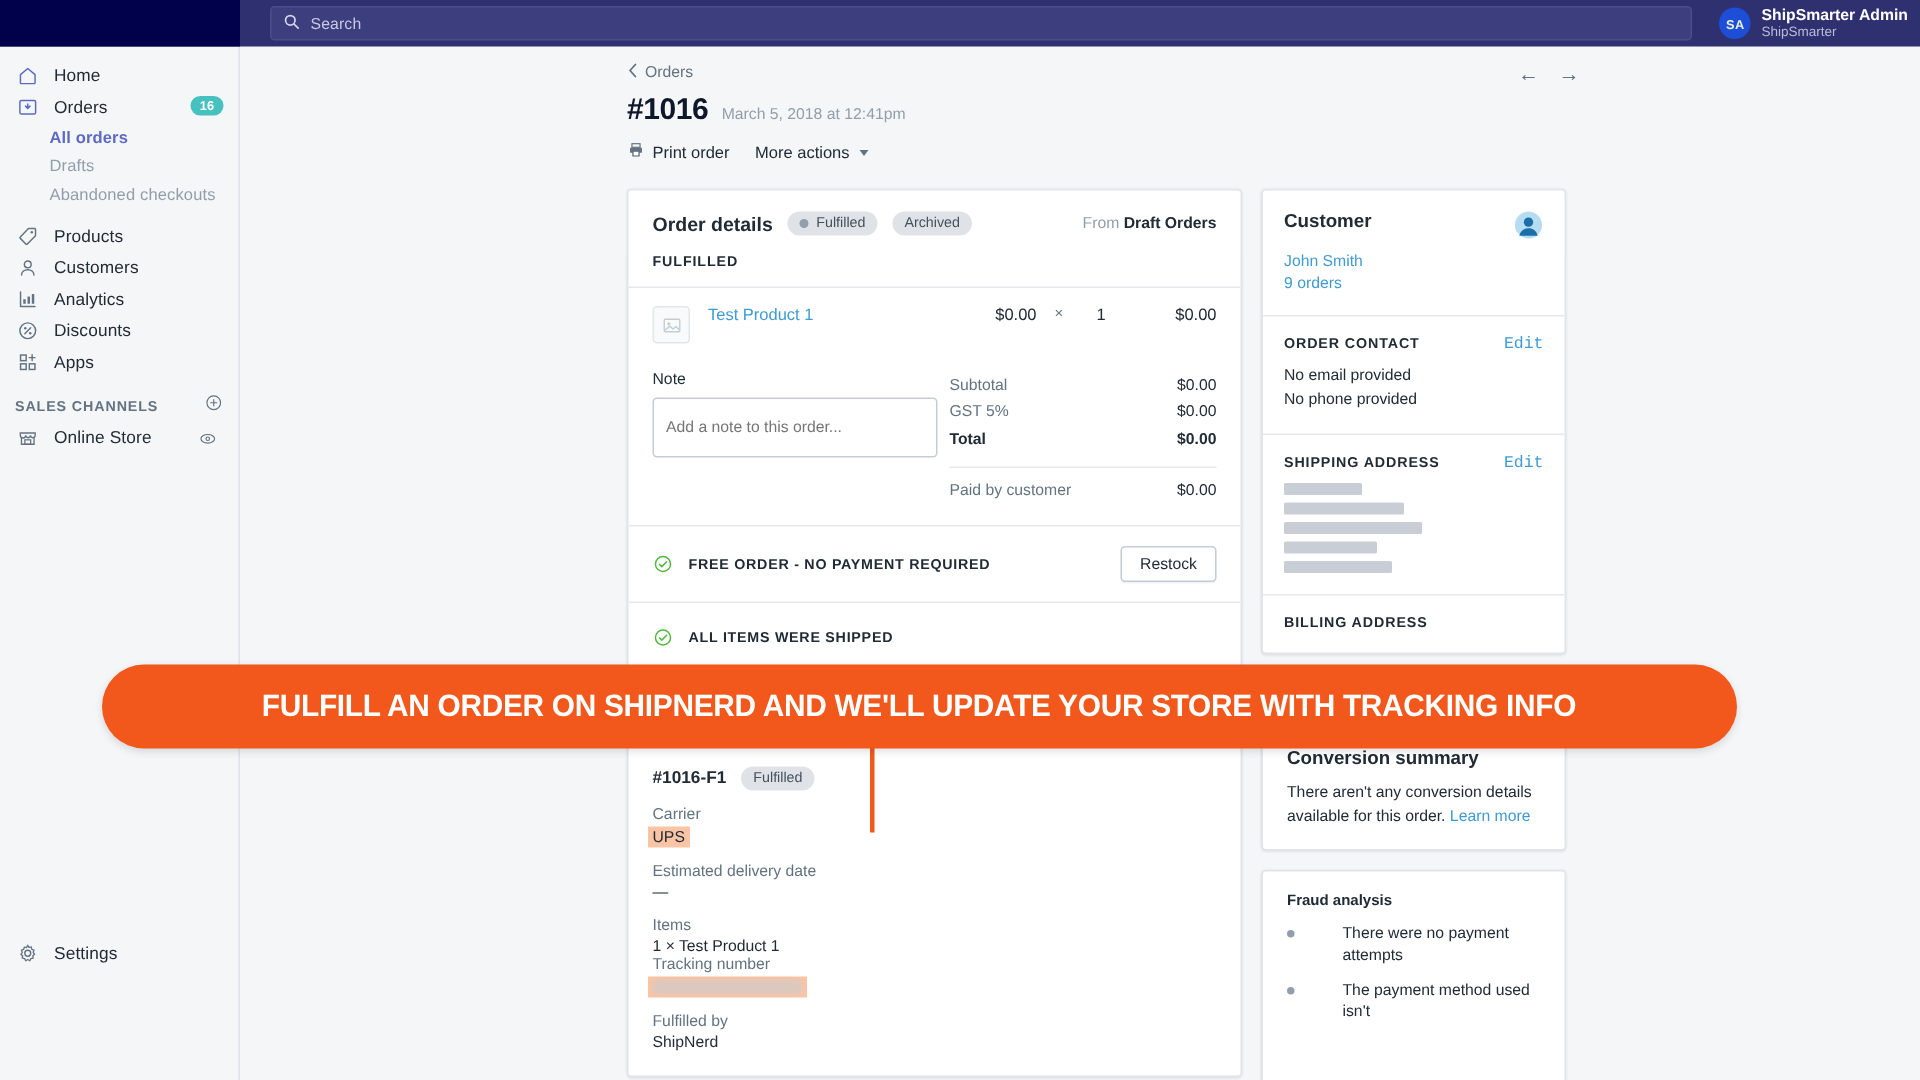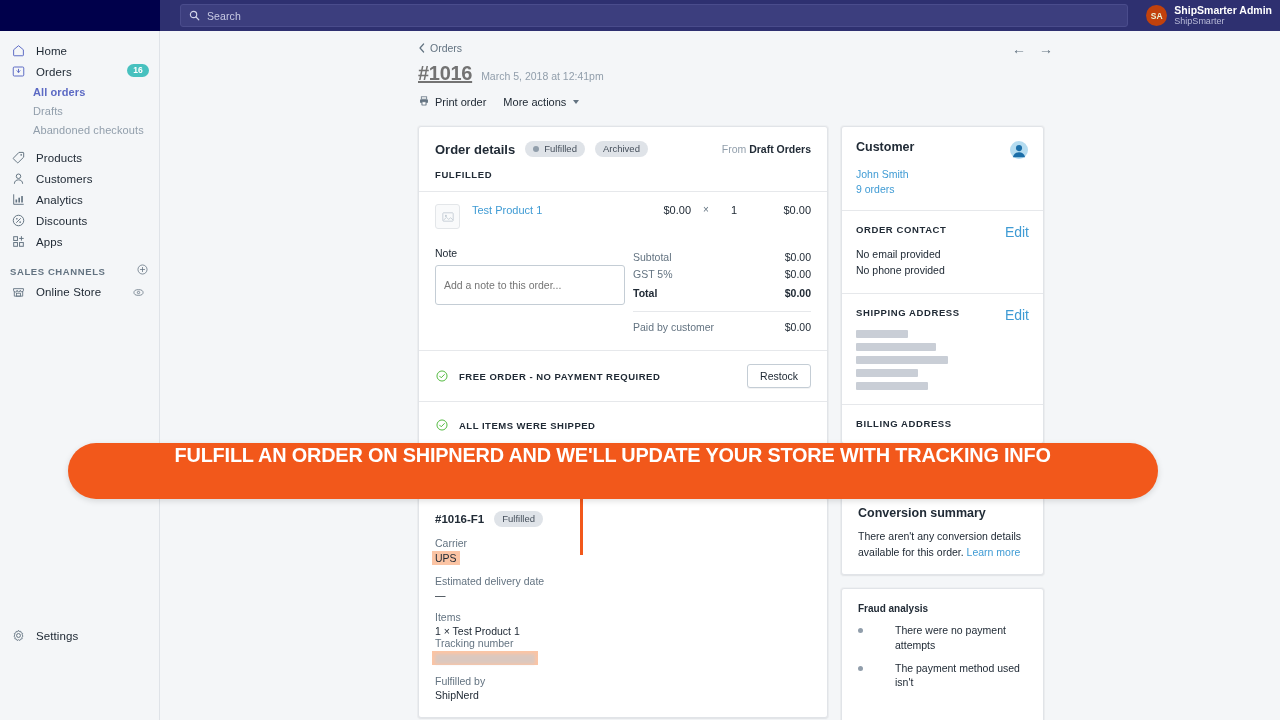--- a/index.html
+++ b/index.html
@@ -22,21 +22,21 @@
   }
   .search-wrap { flex: 1; padding: 0 18px 0 20px; height: 31px; display: flex; align-items: center; }
   .search-field {
     width: 100%; height: 23px; background: #3c3e7e; border: 1px solid #4a4c8c;
     border-radius: 3px; display: flex; align-items: center; padding: 0 8px; gap: 7px;
   }
   .search-field svg { flex: 0 0 auto; }
   .search-text { color: #c9cbe4; font-size: 10.5px; letter-spacing: .1px; }
   .user-block { flex: 0 0 auto; display: flex; align-items: center; gap: 7px; padding-right: 8px; }
   .avatar {
-    width: 21px; height: 21px; border-radius: 50%; background: #c2410c;
+    width: 21px; height: 21px; border-radius: 50%; background: #1d4ed8;
     color: #eaf3d6; font-size: 8.5px; font-weight: bold; display: flex;
     align-items: center; justify-content: center; letter-spacing: .3px;
   }
   .user-names { display: flex; flex-direction: column; line-height: 1.15; }
   .user-name { color: #fff; font-size: 10.5px; font-weight: bold; }
   .user-store { color: #b9bbd8; font-size: 9px; }
 
   
   .sidebar {
     position: absolute; top: 31px; left: 0; width: 160px; height: 689px;
@@ -70,21 +70,21 @@
   .main { position: absolute; top: 31px; left: 160px; width: 1120px; height: 689px; overflow: hidden; }
   .page { position: relative; width: 1120px; padding: 8px 0 0 0; }
   .page-inner { width: 635px; margin-left: 258px; position: relative; }
 
   .breadcrumb { display: flex; align-items: center; gap: 4px; height: 18px; cursor: pointer; width: max-content; }
   .breadcrumb-text { font-size: 10.5px; color: #637381; }
   .pager { position: absolute; right: 0; top: 3px; display: flex; gap: 13px; }
   .pager span { cursor: pointer; color: #637381; font-size: 14px; line-height: 1; }
 
   .title-row { display: flex; align-items: baseline; gap: 9px; margin-top: 5px; }
-  .order-no { font-size: 20px; font-weight: bold; color: #737373; letter-spacing: -.3px; text-decoration: underline; }
+  .order-no { font-size: 20px; font-weight: bold; color: #0f172a; letter-spacing: -.3px; }
   .order-date { font-size: 10.5px; color: #919eab; }
 
   .actions-row { display: flex; align-items: center; gap: 17px; margin-top: 9px; height: 16px; }
   .action { display: flex; align-items: center; gap: 5px; cursor: pointer; }
   .action-text { font-size: 11px; color: #212b36; }
   .caret { width: 0; height: 0; border-left: 3.5px solid transparent; border-right: 3.5px solid transparent; border-top: 4px solid #637381; margin-left: 2px; }
 
   .columns { display: flex; gap: 13px; margin-top: 16px; align-items: flex-start; }
   .col-left { width: 410px; }
   .col-right { width: 203px; }
@@ -158,36 +158,36 @@
   .vline { position: absolute; left: 161px; top: 0; width: 3px; height: 57px; background: #f2581b; }
 
   
   .cust-head { display: flex; align-items: flex-start; padding: 13px 14px 0; }
   .cust-title { font-size: 12.5px; font-weight: bold; color: #212b36; }
   .cust-ico { margin-left: auto; width: 20px; height: 20px; }
   .cust-links { padding: 7px 14px 13px; }
   .link { font-size: 10.5px; color: #3f9bd4; display: block; cursor: pointer; line-height: 1.45; }
   .sec-head-row { display: flex; align-items: flex-start; padding: 13px 14px 0; }
   .sec-title { font-size: 9.5px; font-weight: bold; color: #212b36; letter-spacing: .6px; }
-  .edit-link { margin-left: auto; font-size: 14px; color: #3f9bd4; cursor: pointer; }
+  .edit-link { margin-left: auto; font-size: 11px; color: #3f9bd4; cursor: pointer; font-family: Liberation Mono, monospace; }
   .sec-body { padding: 7px 14px 14px; }
   .sec-line { font-size: 10.5px; color: #212b36; line-height: 1.5; }
   .redact-bar { height: 8px; background: #c9ced6; border-radius: 1px; margin-bottom: 5px; }
 
   .conv-title { font-size: 12.5px; font-weight: bold; color: #212b36; }
   .conv-body { font-size: 10.5px; color: #212b36; line-height: 1.5; margin-top: 9px; }
   .fraud-title { font-size: 10px; font-weight: bold; color: #212b36; }
   .fraud-li { display: flex; gap: 8px; align-items: flex-start; margin-top: 9px; }
   .fraud-dot { width: 5px; height: 5px; border-radius: 50%; background: #919eab; margin-top: 5px; flex: 0 0 5px; }
   .fraud-text { font-size: 10.5px; color: #212b36; line-height: 1.35; margin-left: 24px; }
 
   
   .banner {
     position: absolute; left: 68px; top: 443px; width: 1090px; height: 56px;
-    background: #f2581b; border-radius: 28px; display: flex; align-items: flex-start;
+    background: #f2581b; border-radius: 28px; display: flex; align-items: center;
     justify-content: center; z-index: 60;
     box-shadow: 0 2px 6px rgba(0,0,0,.13);
   }
   .banner-text {
     color: #ffffff; font-size: 20.5px; font-weight: bold; letter-spacing: -.2px;
     text-align: center; white-space: nowrap; transform: scaleX(.97);
   }
 </style>
 </head>
 <body>

